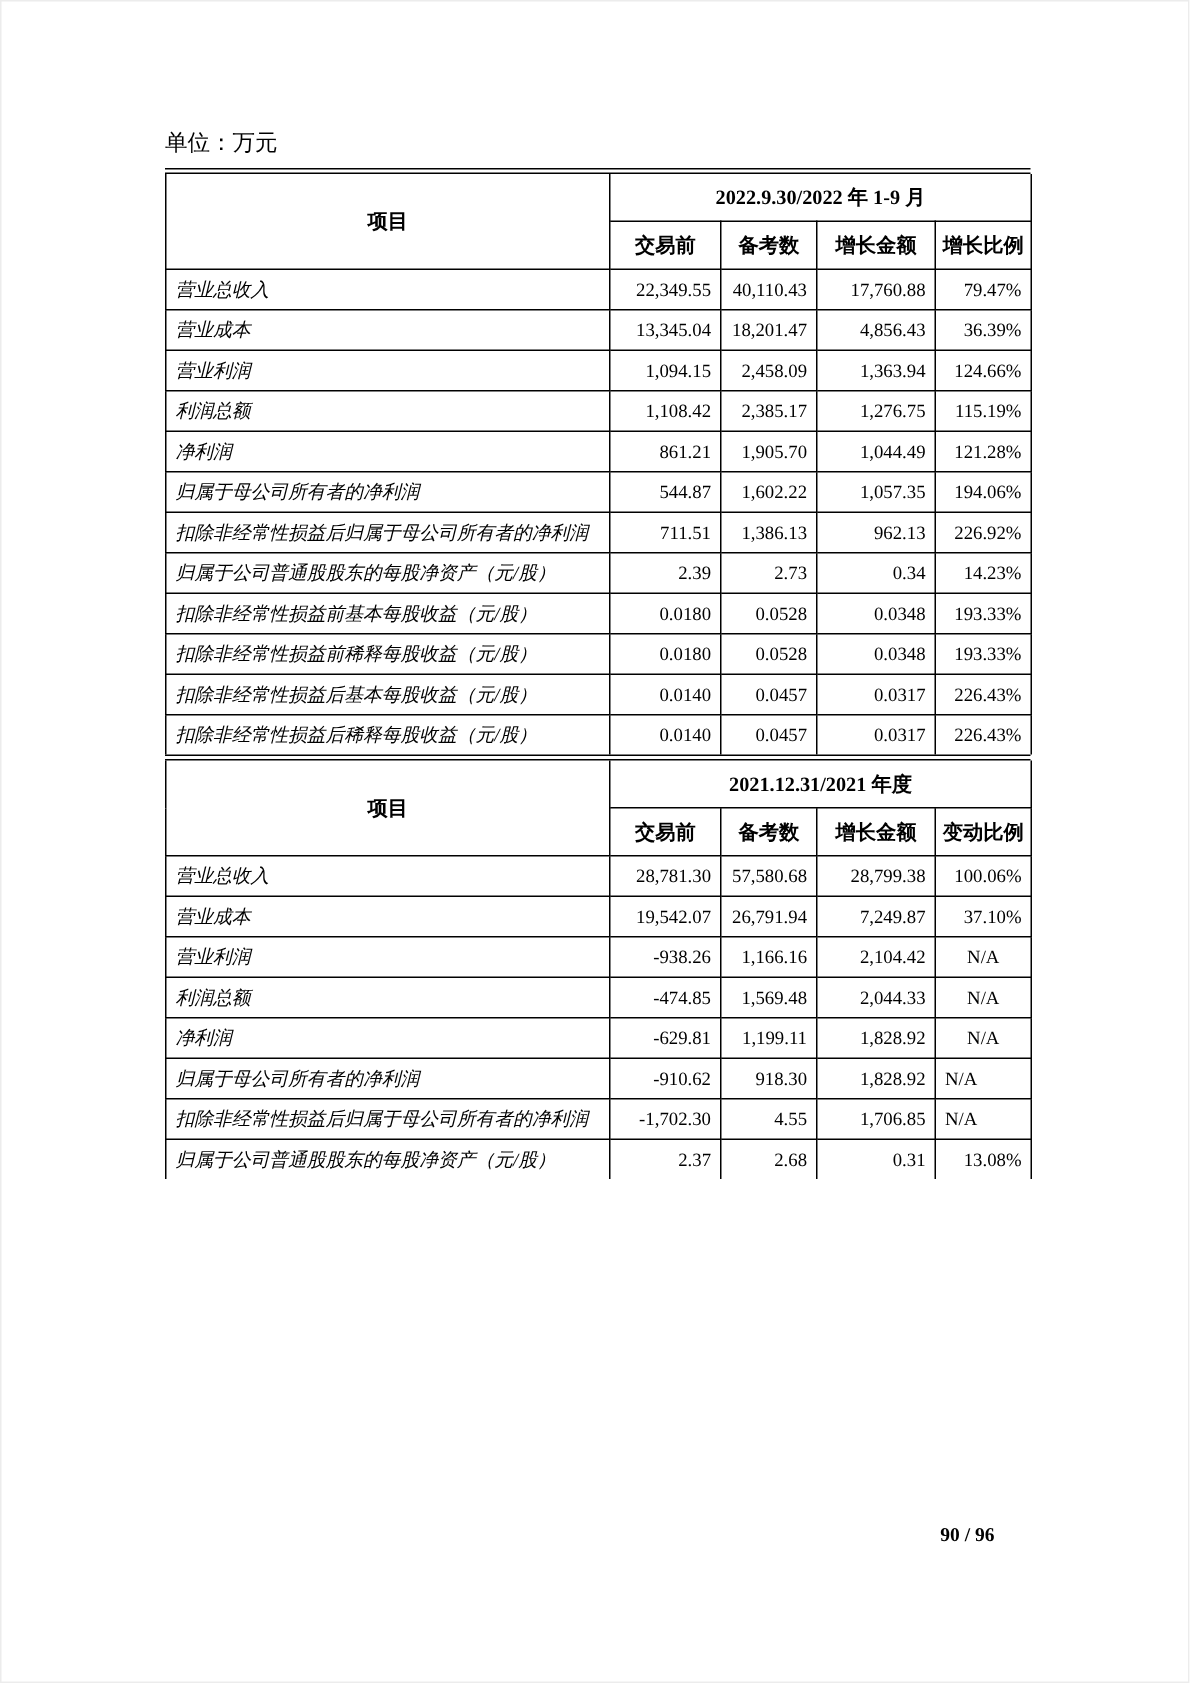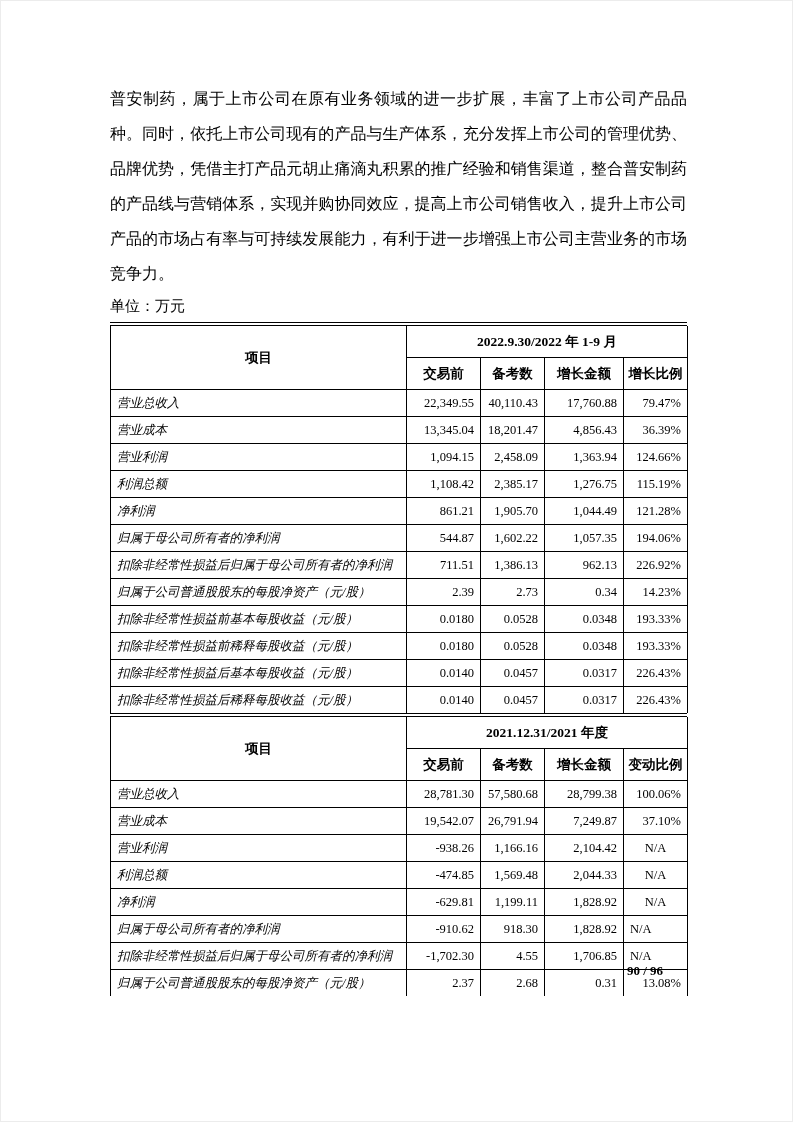--- a/index.html
+++ b/index.html
@@ -62,37 +62,36 @@
     font-size: 12.5px;
     height: 22px;
     padding: 2px 6px;
   }
   td.c-label { text-align: left; padding-left: 7px; font-style: italic; }
   td.c-num { text-align: right; padding-right: 9px; }
   td.c-na-center { text-align: center; }
   td.c-na-left { text-align: left; padding-left: 10px; }
   .page-number {
     position: absolute;
-    top: 962px;
+    top: 1014px;
     left: 0;
     width: 793px;
     box-sizing: border-box;
     text-align: right;
     padding-right: 131px;
     font-size: 13px;
     font-weight: bold;
   }
 </style>
 </head>
 <body>
 
 <div class="page">
   <div class="content">
 
-    <p class="para">普安制药，属于上市公司在原有业务领域的进一步扩展，丰富了上市公司产品品种。同时，依托上市公司现有的产品与生产体系，充分发挥上市公司的管理优势、品牌优势，凭借主打产品元胡止痛滴丸积累的推广经验和销售渠道，整合普安制药的产品线与营销体系，实现并购协同效应，提高上市公司销售收入，提升上市公司产品的市场占有率与可持续发展能力，有利于进一步增强上市公司主营业务的市场竞争力。</p>
 
 
 
     <span class="unit-label">单位：万元</span>
 
     <div class="rule-double"></div>
 
     <table class="fin">
       <colgroup>
         <col style="width:296px">

